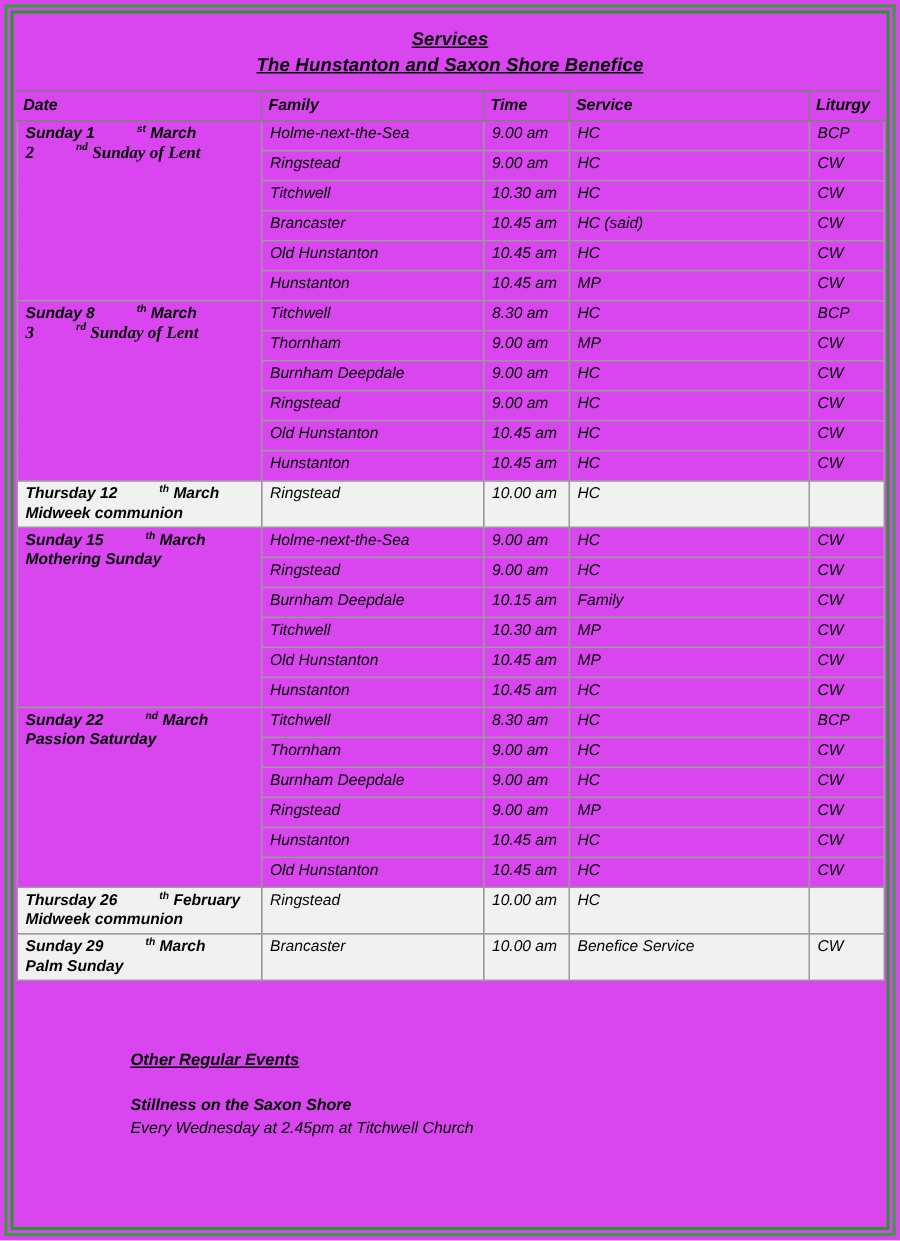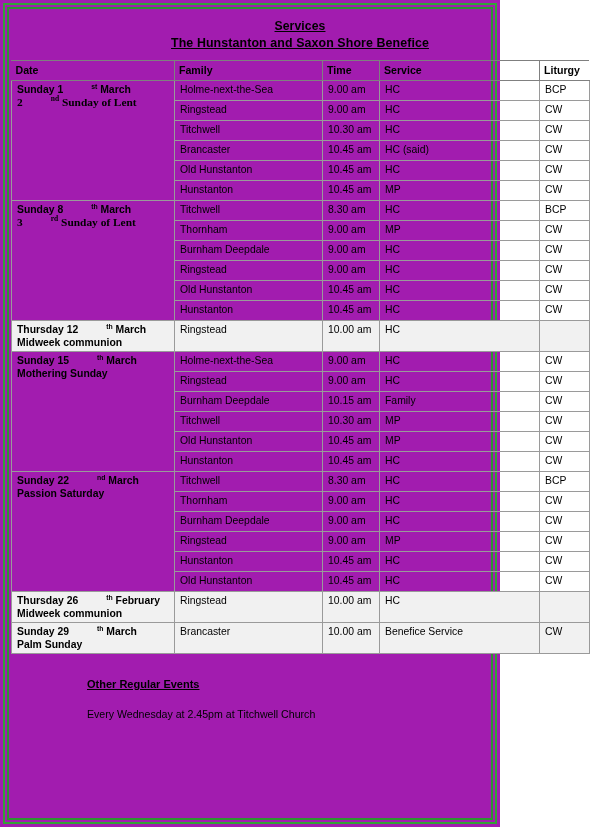--- a/index.html
+++ b/index.html
@@ -10,24 +10,25 @@
   body {
     width: 600px;
     height: 827px;
     font-family: "Liberation Sans", sans-serif;
     color: #000000;
     -webkit-font-smoothing: antialiased;
   }
 
   #page {
     position: relative;
-    width: 500px;
+    width: 600px;
     height: 827px;
     box-sizing: border-box;
-    background: #a21caf;
+    background: #d946ef;
+    font-style: italic;
   }
 
   
   .frame-outer {
     position: absolute;
     left: 3px;
     top: 3px;
     right: 3px;
     bottom: 3px;
     border: 2px solid #34a037;
@@ -126,21 +127,21 @@
     margin-left: 28px;
   }
 
   tr.shaded td { background: #f1f1f1; }
 
   
   tr.group-start > td { border-top: 1px solid #808080; }
 
   
   .events {
-    margin-top: 24px;
+    margin-top: 47px;
     padding-left: 76px;
   }
   .events-heading {
     font-weight: bold;
     font-size: 11px;
     text-decoration: underline;
     margin-bottom: 17px;
   }
   .event-item { margin-bottom: 15px; }
   .event-title {
@@ -376,19 +377,20 @@
             <td class="cell-service">Benefice Service</td>
             <td class="cell-liturgy">CW</td>
           </tr>
         </tbody>
     </table>
 
     <div class="events">
       <div class="events-heading">Other Regular Events</div>
       <div id="events-list">
           <div class="event-item">
+            <div class="event-title">Stillness on the Saxon Shore</div>
             <div class="event-desc">Every Wednesday at 2.45pm at Titchwell Church</div>
           </div>
         </div>
     </div>
 
   </div>
 </div>
 
 </body></html>

